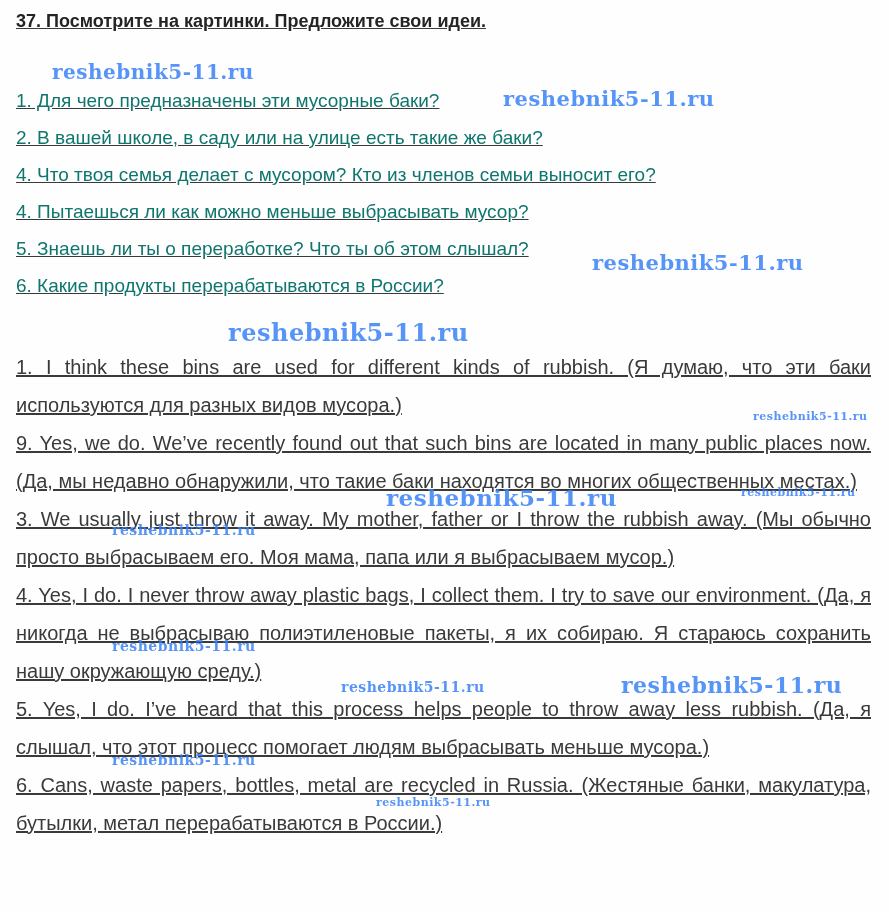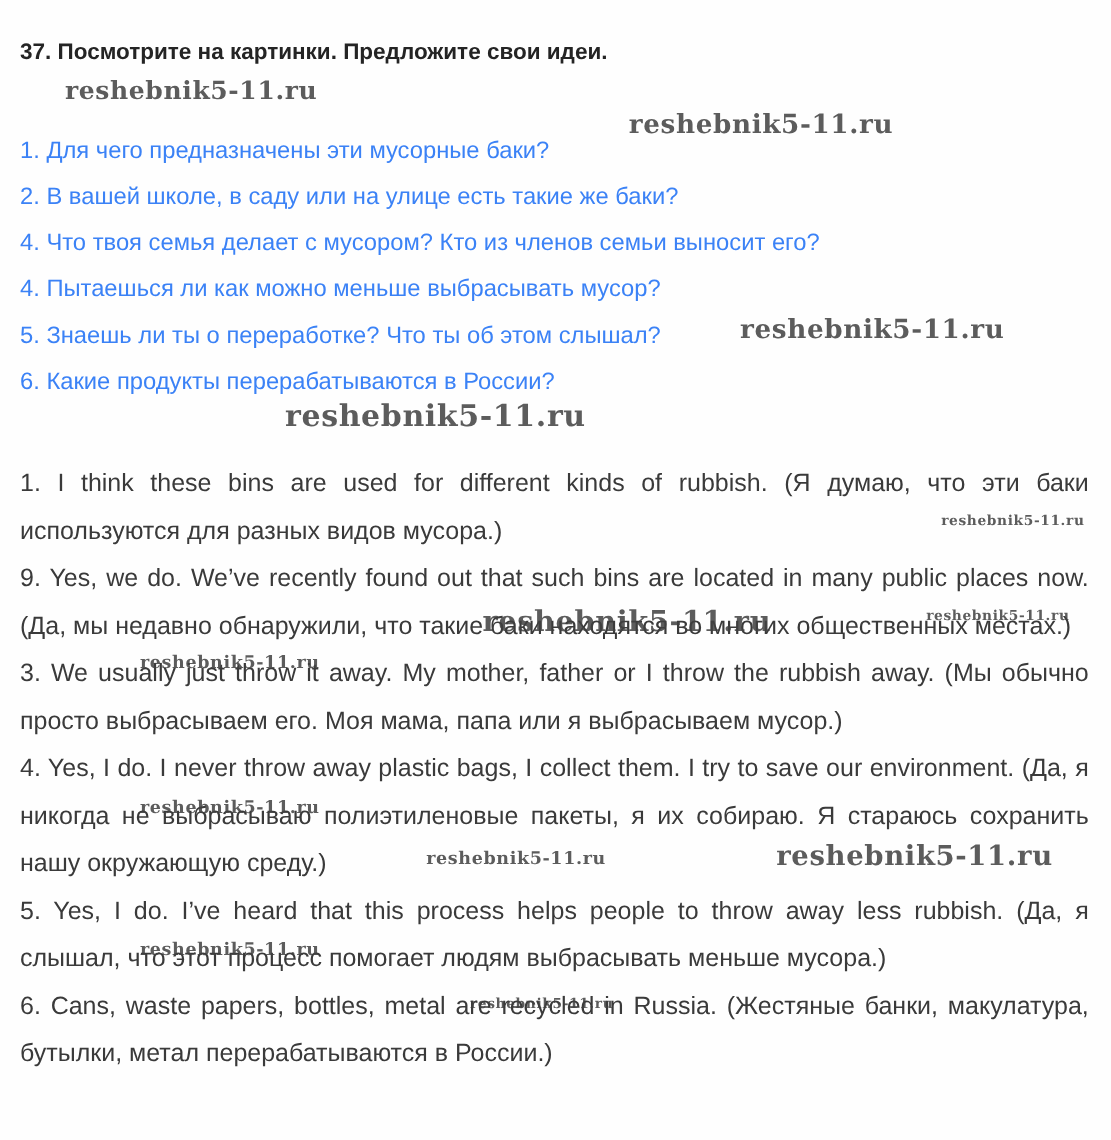--- a/index.html
+++ b/index.html
@@ -4,56 +4,57 @@
 <style>
   * { margin: 0; padding: 0; box-sizing: border-box; }
   html, body { background: #ffffff; }
   body { font-family: "Liberation Sans", sans-serif; }
 
   .page {
     position: relative;
     width: 889px;
     height: 912px;
     background: #fefefe;
-    padding: 28px 18px 0 16px;
+    padding: 8px 18px 0 16px;
     overflow: hidden;
     color: #3a3a3a;
+    text-decoration: underline;
   }
 
   .title {
     font-size: 18px;
     font-weight: bold;
     color: #242424;
     line-height: 26px;
     margin-bottom: 48px;
   }
 
   .questions p {
     font-size: 19px;
     line-height: 37px;
-    color: #3b82f6;
+    color: #0f766e;
     text-align: left;
   }
 
   .answers { margin-top: 44px; }
 
   .answers p {
     font-size: 20px;
     line-height: 38px;
     color: #3a3a3a;
     text-align: justify;
     text-align-last: left;
   }
 
   
   .wm {
     position: absolute;
     font-family: "DejaVu Serif", serif;
     font-weight: bold;
-    color: #404040;
+    color: #3b82f6;
     opacity: 0.85;
     letter-spacing: 0.5px;
     white-space: nowrap;
     pointer-events: none;
   }
   .wm-1  { left: 52px;  top: 60px;  font-size: 20px; }
   .wm-2  { left: 503px; top: 86px;  font-size: 21px; }
   .wm-3  { left: 592px; top: 250px; font-size: 21px; }
   .wm-4  { left: 228px; top: 318px; font-size: 24px; }
   .wm-5  { left: 753px; top: 410px; font-size: 11px; }

